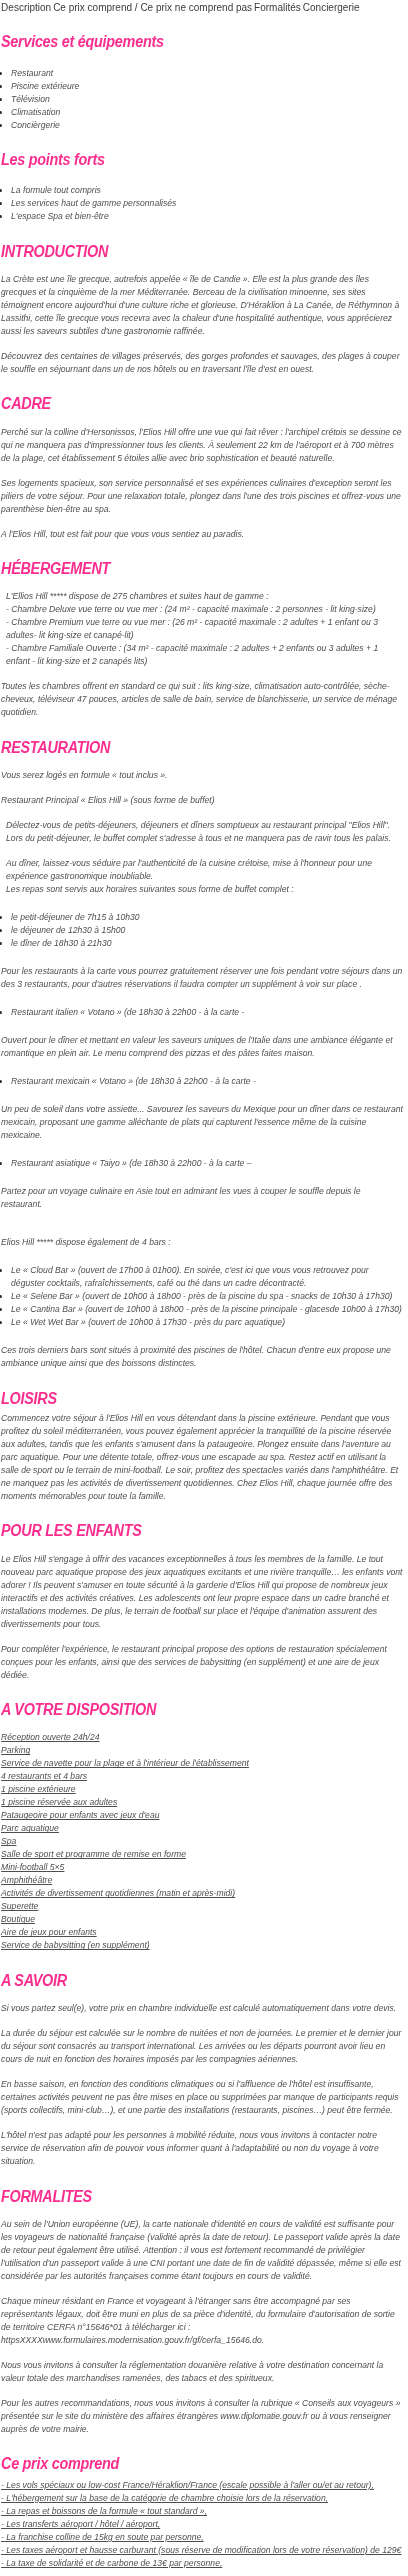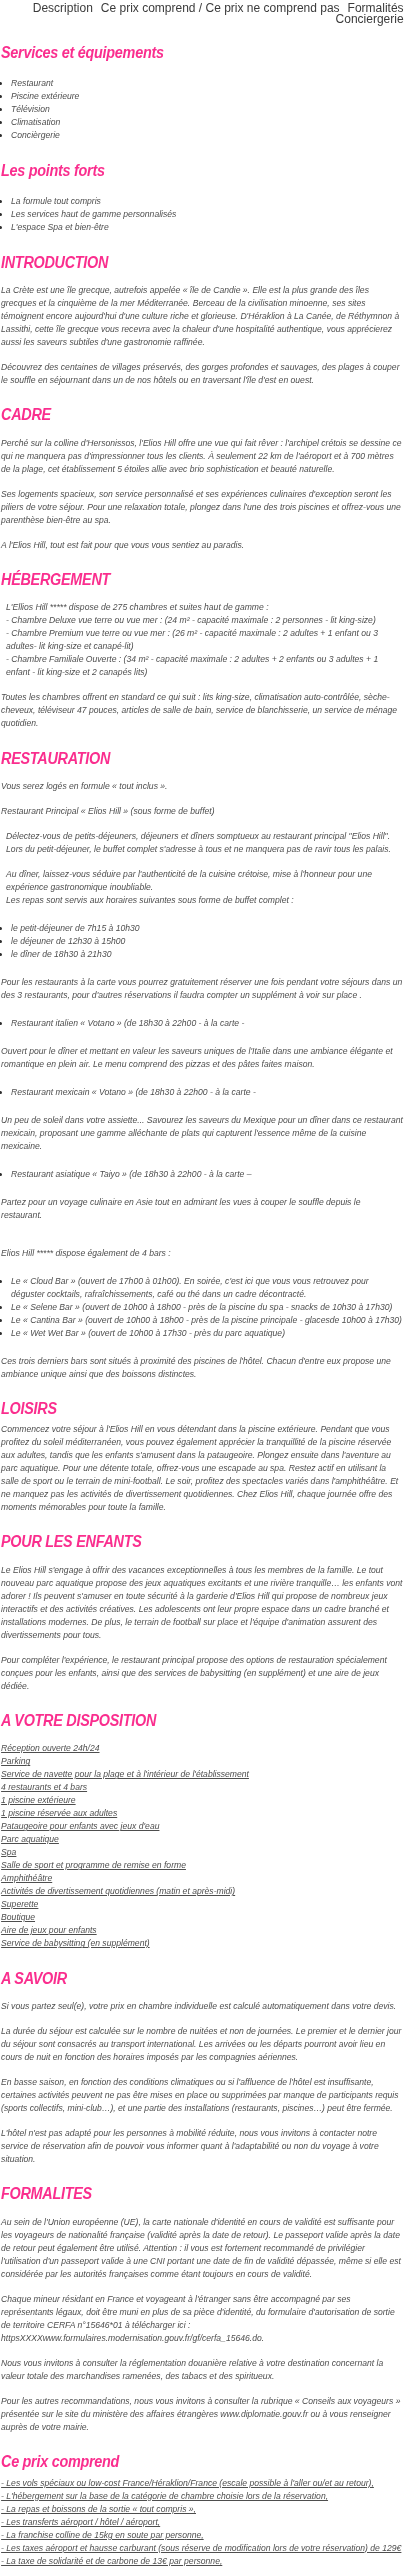--- a/index.html
+++ b/index.html
@@ -3,21 +3,21 @@
 <meta charset="utf-8">
 <style>
   html,body { margin:0; padding:0; background:#ffffff; }
   body {
     width:409px; height:2576px; overflow:hidden;
     font-family:"Liberation Sans", sans-serif;
     -webkit-font-smoothing:antialiased;
   }
   .page { padding:3.2px 5.4px 0 1.1px; box-sizing:border-box; }
 
-  .tabs { display:flex; flex-wrap:wrap; gap:0 8px; font-size:12px; color:#3b3b3b; line-height:10.8px;justify-content:flex-end; }
+  .tabs { display:flex; flex-wrap:wrap; gap:0 2px; font-size:10px; color:#3b3b3b; line-height:10.8px; }
   .tab { white-space:nowrap; }
 
   h2 {
     color:#fa2e8e;
     font-size:16px; line-height:18.3px;
     font-style:italic; font-weight:bold;
     letter-spacing:-0.3px;
     margin:19.4px 0 10.8px 0;
     white-space:nowrap;
     transform:scaleX(0.9); transform-origin:0 50%;
@@ -153,20 +153,21 @@
       <div class="line">Réception ouverte 24h/24</div>
       <div class="line">Parking</div>
       <div class="line">Service de navette pour la plage et à l'intérieur de l'établissement</div>
       <div class="line">4 restaurants et 4 bars</div>
       <div class="line">1 piscine extérieure</div>
       <div class="line">1 piscine réservée aux adultes</div>
       <div class="line">Pataugeoire pour enfants avec jeux d'eau</div>
       <div class="line">Parc aquatique</div>
       <div class="line">Spa</div>
       <div class="line">Salle de sport et programme de remise en forme</div>
+      <div class="line">Mini-football 5×5</div>
       <div class="line">Amphithéâtre</div>
       <div class="line">Activités de divertissement quotidiennes (matin et après-midi)</div>
       <div class="line">Superette</div>
       <div class="line">Boutique</div>
       <div class="line">Aire de jeux pour enfants</div>
       <div class="line">Service de babysitting (en supplément)</div>
     </div>
   </section>
 
   <section>
@@ -183,21 +184,21 @@
     <p>Chaque mineur résidant en France et voyageant à l'étranger sans être accompagné par ses représentants légaux, doit être muni en plus de sa pièce d'identité, du formulaire d'autorisation de sortie de territoire CERFA n°15646*01 à télécharger ici : httpsXXXXwww.formulaires.modernisation.gouv.fr/gf/cerfa_15646.do.</p>
     <p>Nous vous invitons à consulter la réglementation douanière relative à votre destination concernant la valeur totale des marchandises ramenées, des tabacs et des spiritueux.</p>
     <p>Pour les autres recommandations, nous vous invitons à consulter la rubrique « Conseils aux voyageurs » présentée sur le site du ministère des affaires étrangères www.diplomatie.gouv.fr ou à vous renseigner auprès de votre mairie.</p>
   </section>
 
   <section>
     <h2 style="margin-bottom:5.4px">Ce prix comprend</h2>
     <div class="lines" style="margin-top:0">
       <div class="line">- Les vols spéciaux ou low-cost France/Héraklion/France (escale possible à l'aller ou/et au retour),</div>
       <div class="line">- L'hébergement sur la base de la catégorie de chambre choisie lors de la réservation,</div>
-      <div class="line">- La repas et boissons de la sortie « tout compris »,</div>
+      <div class="line">- La repas et boissons de la formule « tout standard »,</div>
       <div class="line">- Les transferts aéroport / hôtel / aéroport,</div>
       <div class="line">- La franchise colline de 15kg en soute par personne,</div>
       <div class="line">- Les taxes aéroport et hausse carburant (sous réserve de modification lors de votre réservation) de 129€</div>
       <div class="line">- La taxe de solidarité et de carbone de 13€ par personne,</div>
     </div>
   </section>
 
   <section>
     <h2 style="margin-bottom:5.4px">Ce prix ne comprend pas</h2>
 

